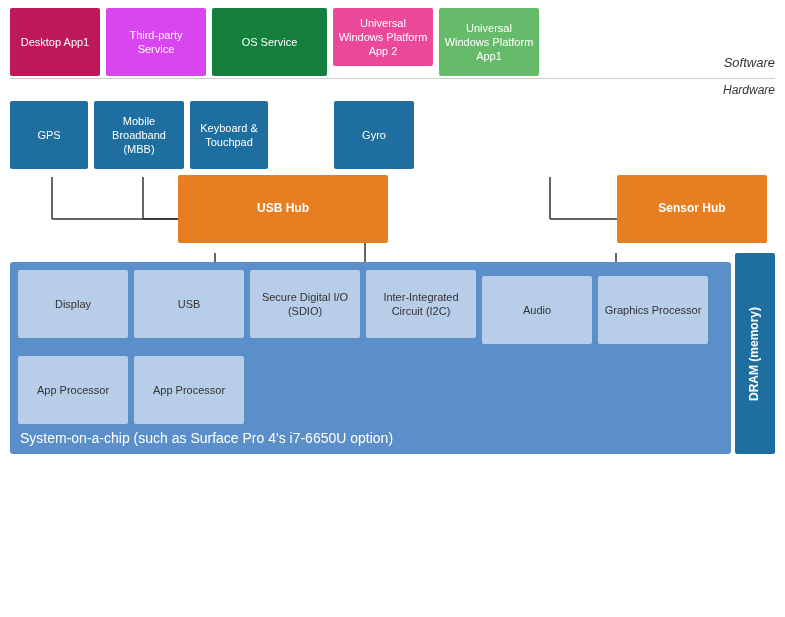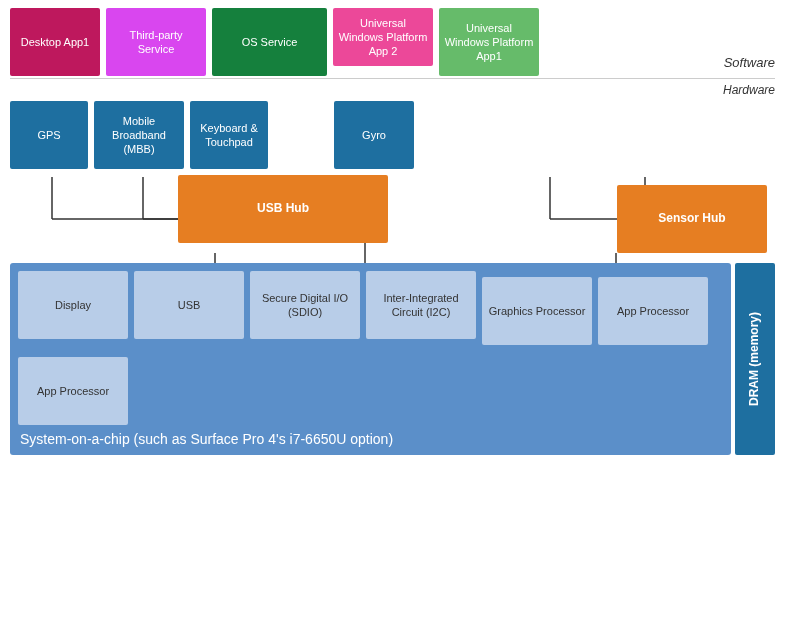--- a/index.html
+++ b/index.html
@@ -104,21 +104,21 @@
       text-align: center;
       font-size: 12px;
       font-weight: 600;
       color: #fff;
       padding: 8px;
       border-radius: 2px;
       line-height: 1.3;
       background: #e67e22;
     }
     .hub-usb { width: 150px; height: 68px; margin-left: 88px; }
-    .hub-sensor { width: 150px; height: 68px; margin-left: 260px; margin-top: 10px; }
+    .hub-sensor { width: 150px; height: 68px; margin-left: 260px; }
 
     
     .soc-container {
       background: #5b8fc9;
       border-radius: 3px;
       padding: 8px;
       position: relative;
       margin: 0 0 0 0;
     }
     .soc-inner {
@@ -164,20 +164,21 @@
       line-height: 1.3;
     }
 
     .soc-and-dram {
       display: flex;
       gap: 4px;
       align-items: stretch;
     }
     .soc-flex {
       flex: 1;
+      margin-top: 9px;
     }
 
     .top-section {
       display: flex;
       align-items: flex-end;
       margin-bottom: 2px;
     }
 
     .sw-blocks-wrap {
       display: flex;
@@ -289,20 +290,23 @@
             <div class="soc-block soc-sm">
               <span>USB</span>
             </div>
             <div class="soc-block soc-sm">
               <span>Secure Digital I/O (SDIO)</span>
             </div>
             <div class="soc-block soc-sm">
               <span>Inter-Integrated Circuit (I2C)</span>
             </div>
             <div class="soc-block soc-sm" style="margin-top:6px;">
+              <span>Audio</span>
+            </div>
+            <div class="soc-block soc-sm" style="margin-top:6px;">
               <span>Graphics Processor</span>
             </div>
             <div class="soc-block soc-sm" style="margin-top:6px;">
               <span>App Processor</span>
             </div>
             <div class="soc-block soc-sm" style="margin-top:6px;">
               <span>App Processor</span>
             </div>
           </div>
           <div class="soc-label">System-on-a-chip (such as Surface Pro 4's i7-6650U option)</div>

